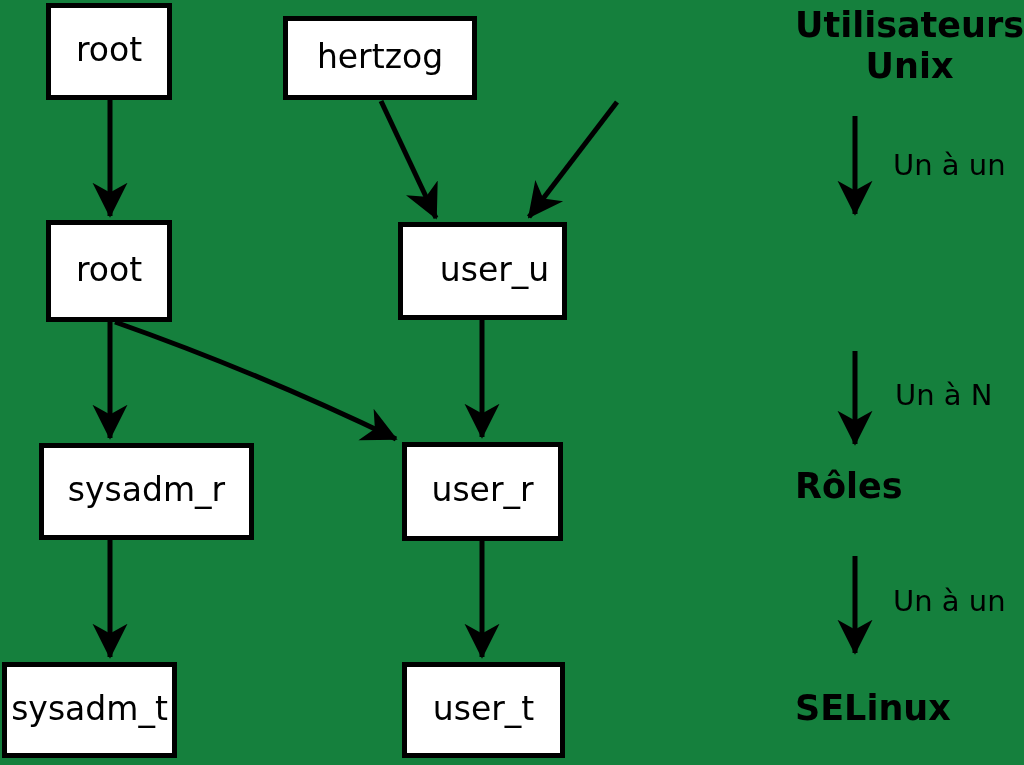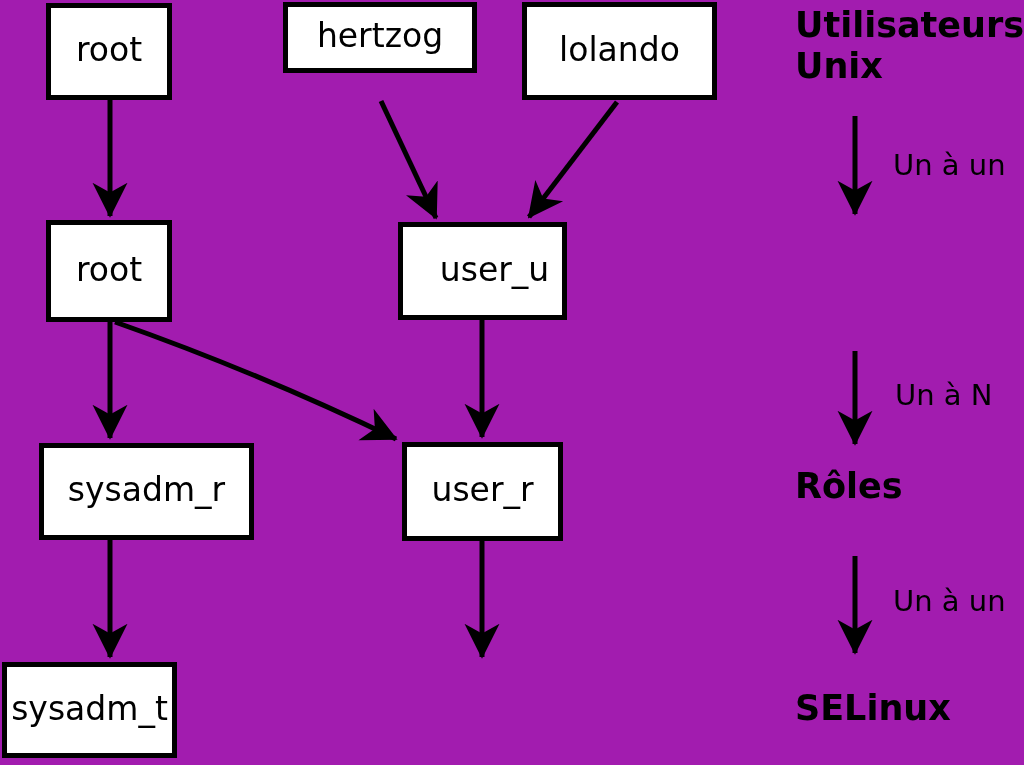--- a/index.html
+++ b/index.html
@@ -1,23 +1,24 @@
 <!DOCTYPE html>
 <html><head>
 <meta charset="utf-8">
 <style>
   html, body { margin: 0; padding: 0; background: #ffffff; }
   .canvas {
     position: relative;
     width: 1024px;
     height: 765px;
-    background: #a21caf;
+    background: #15803d;
     color: #000000;
     font-family: "DejaVu Sans", "Liberation Sans", sans-serif;
     overflow: hidden;
+    text-align: center;
   }
   .svg-layer {
     position: absolute;
     left: 0; top: 0;
     width: 1024px; height: 765px;
   }
   .node {
     position: absolute;
     box-sizing: border-box;
     background: #ffffff;
@@ -37,21 +38,21 @@
     white-space: pre-line;
   }
   .map-label {
     position: absolute;
     font-size: 29px;
     line-height: 1.1;
     white-space: nowrap;
   }
   
   #n-unix-root      { left: 46px;  top: 3px;   width: 126px; height: 97px;  }
-  #n-unix-hertzog   { left: 283px; top: 2px;   width: 194px; height: 71px;  }
+  #n-unix-hertzog   { left: 283px; top: 16px;   width: 194px; height: 84px;  }
   #n-unix-lolando   { left: 522px; top: 2px;   width: 195px; height: 98px;  }
   #n-selinux-root   { left: 46px;  top: 220px; width: 126px; height: 102px; }
   #n-selinux-user-u { left: 398px; top: 222px; width: 169px; height: 98px; padding-left: 24px;  }
   #n-role-sysadm-r  { left: 3px;   top: 443px; width: 215px; height: 97px; margin-left: 36px;  }
   #n-role-user-r    { left: 402px; top: 442px; width: 161px; height: 99px;  }
   #n-domain-sysadm-t{ left: 2px;   top: 662px; width: 175px; height: 96px;  }
   #n-domain-user-t  { left: 402px; top: 662px; width: 163px; height: 96px;  }
   
   #l-unix    { left: 795px; top: 5px;  }
   #l-map1    { left: 893px; top: 150px; }
@@ -82,29 +83,29 @@
     <line x1="110" y1="540" x2="110" y2="657" marker-end="url(#ah)"></line>
     <line x1="482" y1="541" x2="482" y2="657" marker-end="url(#ah)"></line>
 
     <line x1="855" y1="116" x2="855" y2="214" marker-end="url(#ah)"></line>
     <line x1="855" y1="351" x2="855" y2="444" marker-end="url(#ah)"></line>
     <line x1="855" y1="556" x2="855" y2="653" marker-end="url(#ah)"></line>
   </svg>
 
   <div class="node" id="n-unix-root">root</div>
   <div class="node" id="n-unix-hertzog">hertzog</div>
-  <div class="node" id="n-unix-lolando">lolando</div>
 
   <div class="node" id="n-selinux-root">root</div>
   <div class="node" id="n-selinux-user-u">user_u</div>
 
   <div class="node" id="n-role-sysadm-r">sysadm_r</div>
   <div class="node" id="n-role-user-r">user_r</div>
 
   <div class="node" id="n-domain-sysadm-t">sysadm_t</div>
+  <div class="node" id="n-domain-user-t">user_t</div>
 
   <div class="stage-label" id="l-unix">Utilisateurs
 Unix</div>
   <div class="map-label" id="l-map1">Un à un</div>
   <div class="map-label" id="l-map2">Un à N</div>
   <div class="stage-label" id="l-roles">Rôles</div>
   <div class="map-label" id="l-map3">Un à un</div>
   <div class="stage-label" id="l-domaine">SELinux</div>
 
 </div>

